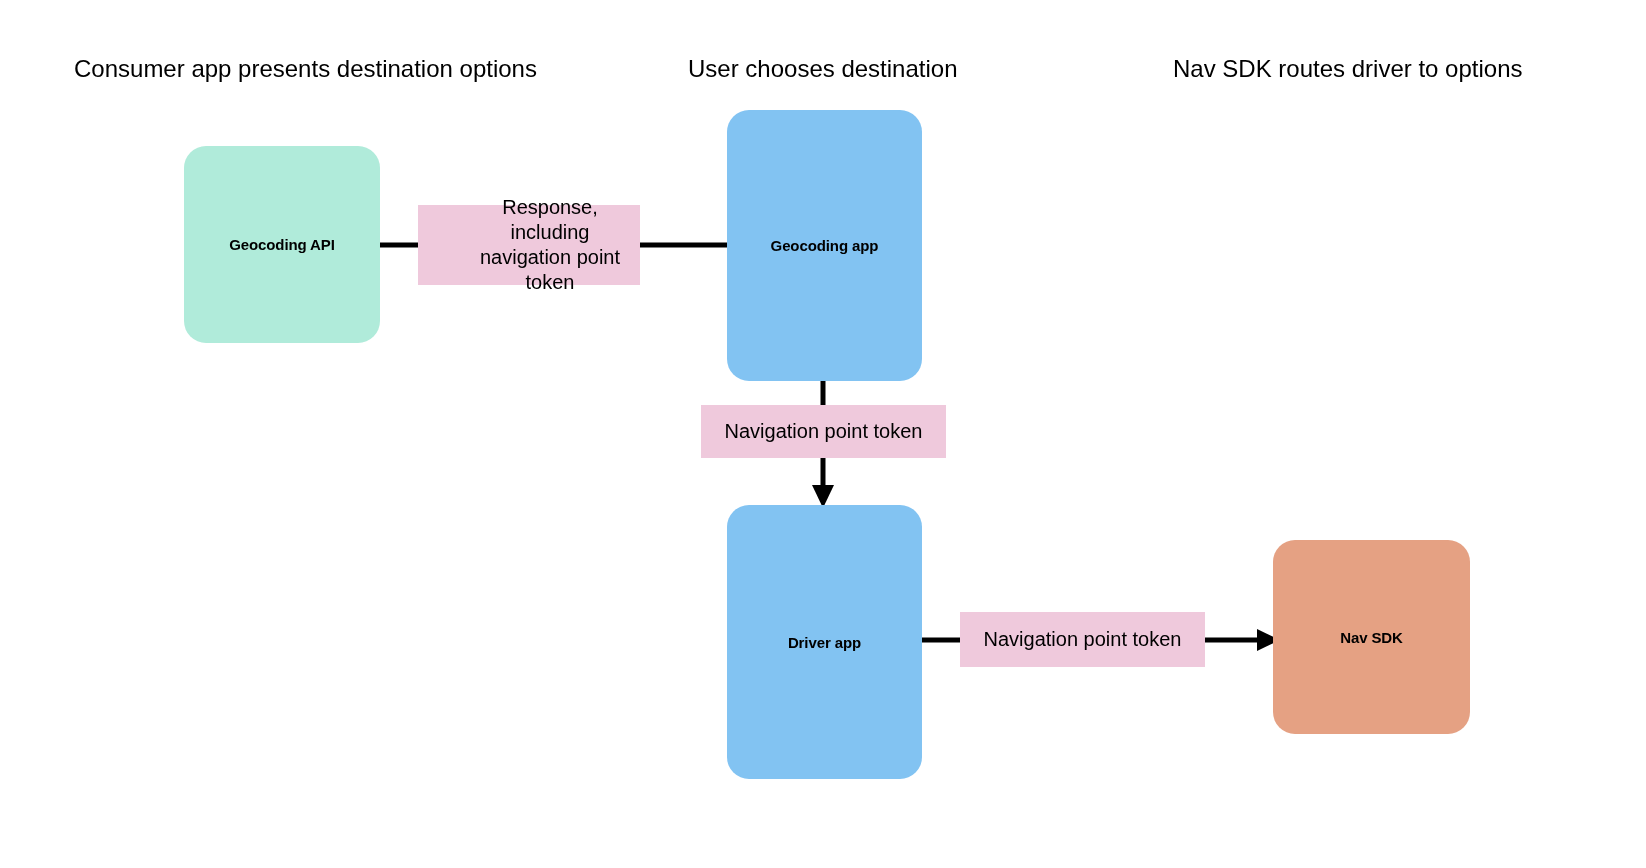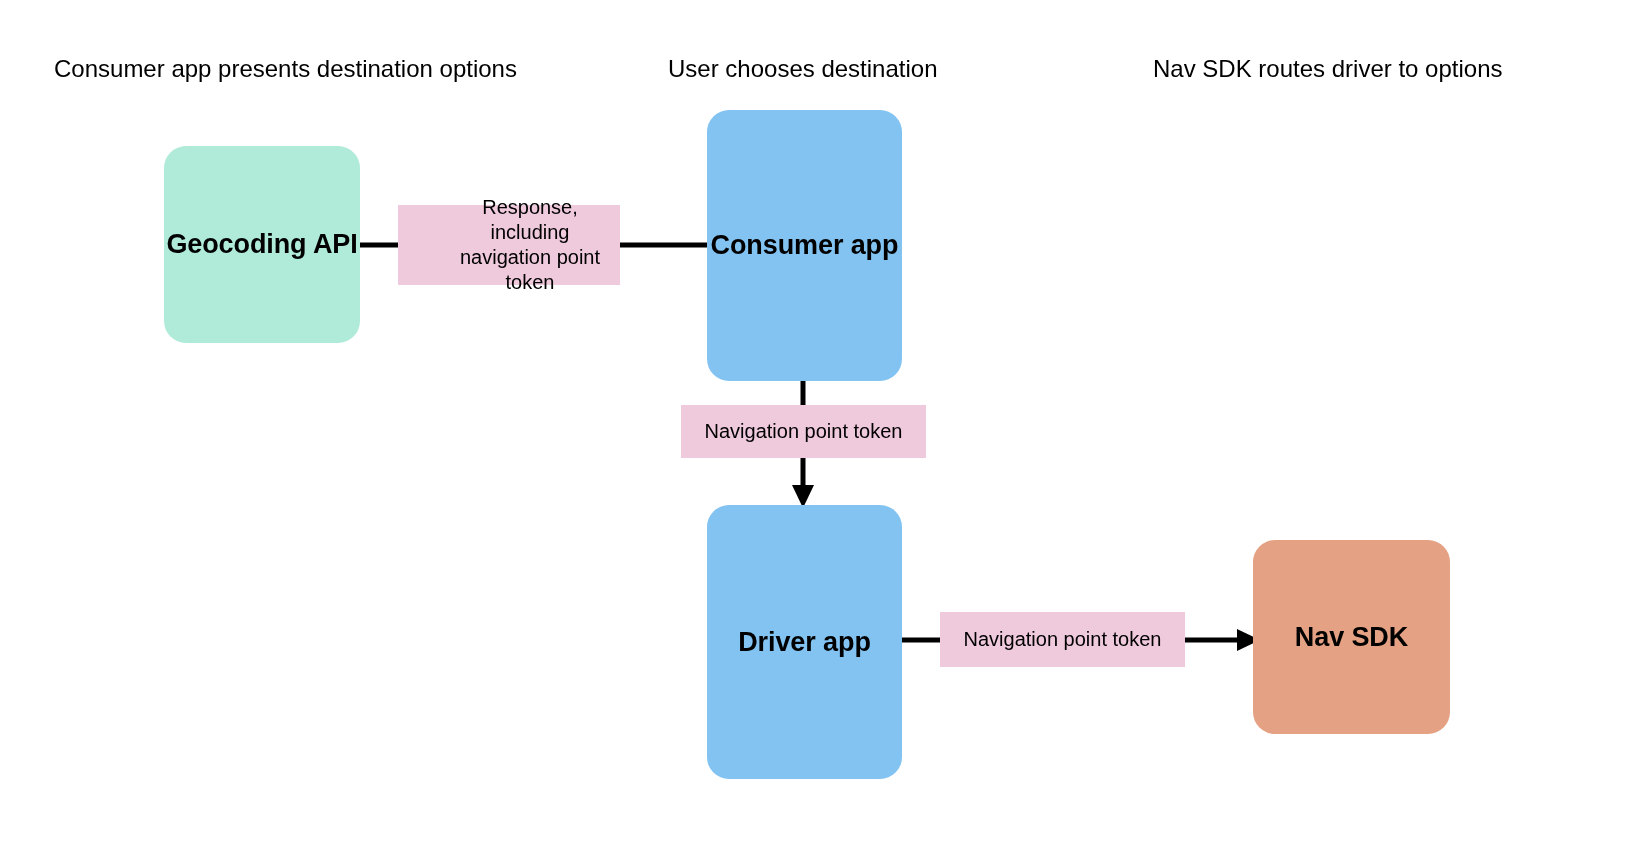--- a/index.html
+++ b/index.html
@@ -11,20 +11,21 @@
   body {
     font-family: "Liberation Sans", sans-serif;
     -webkit-font-smoothing: antialiased;
   }
   #canvas {
     position: relative;
     width: 1620px;
     height: 868px;
     background: #ffffff;
     overflow: hidden;
+    margin-left: 20px;
   }
 
   
   .col-head {
     position: absolute;
     font-size: 24px;
     line-height: 28px;
     color: #000000;
     white-space: nowrap;
     font-weight: 400;
@@ -36,21 +37,21 @@
   
   .node {
     position: absolute;
     border-radius: 22px;
     display: flex;
     align-items: center;
     justify-content: center;
     box-sizing: border-box;
   }
   .node-label {
-    font-size: 27px;
+    font-size: 15px;
     font-weight: bold;
     color: #000000;
     text-align: center;
     white-space: nowrap;
     letter-spacing: -0.1px;
   }
 
   #node-geocoding-api {
     left: 164px;  top: 146px;
     width: 196px; height: 197px;
@@ -129,21 +130,21 @@
   <svg class="edge" id="edge-driver-to-navsdk" viewBox="0 0 365 30" width="365" height="30">
     <line x1="0" y1="15" x2="340" y2="15" stroke="#000000" stroke-width="5"></line>
     <polygon points="340,4 363,15 340,26" fill="#000000"></polygon>
   </svg>
 
   <div class="node" id="node-geocoding-api" style="background-color: rgb(176, 235, 218);">
     <span class="node-label">Geocoding API</span>
   </div>
 
   <div class="node" id="node-consumer-app" style="background-color: rgb(130, 195, 242);">
-    <span class="node-label">Consumer app</span>
+    <span class="node-label">Geocoding app</span>
   </div>
 
   <div class="node" id="node-nav-sdk" style="background-color: rgb(229, 161, 131);">
     <span class="node-label">Nav SDK</span>
   </div>
 
   <div class="node" id="node-driver-app" style="background-color: rgb(130, 195, 242);">
     <span class="node-label">Driver app</span>
   </div>
 

